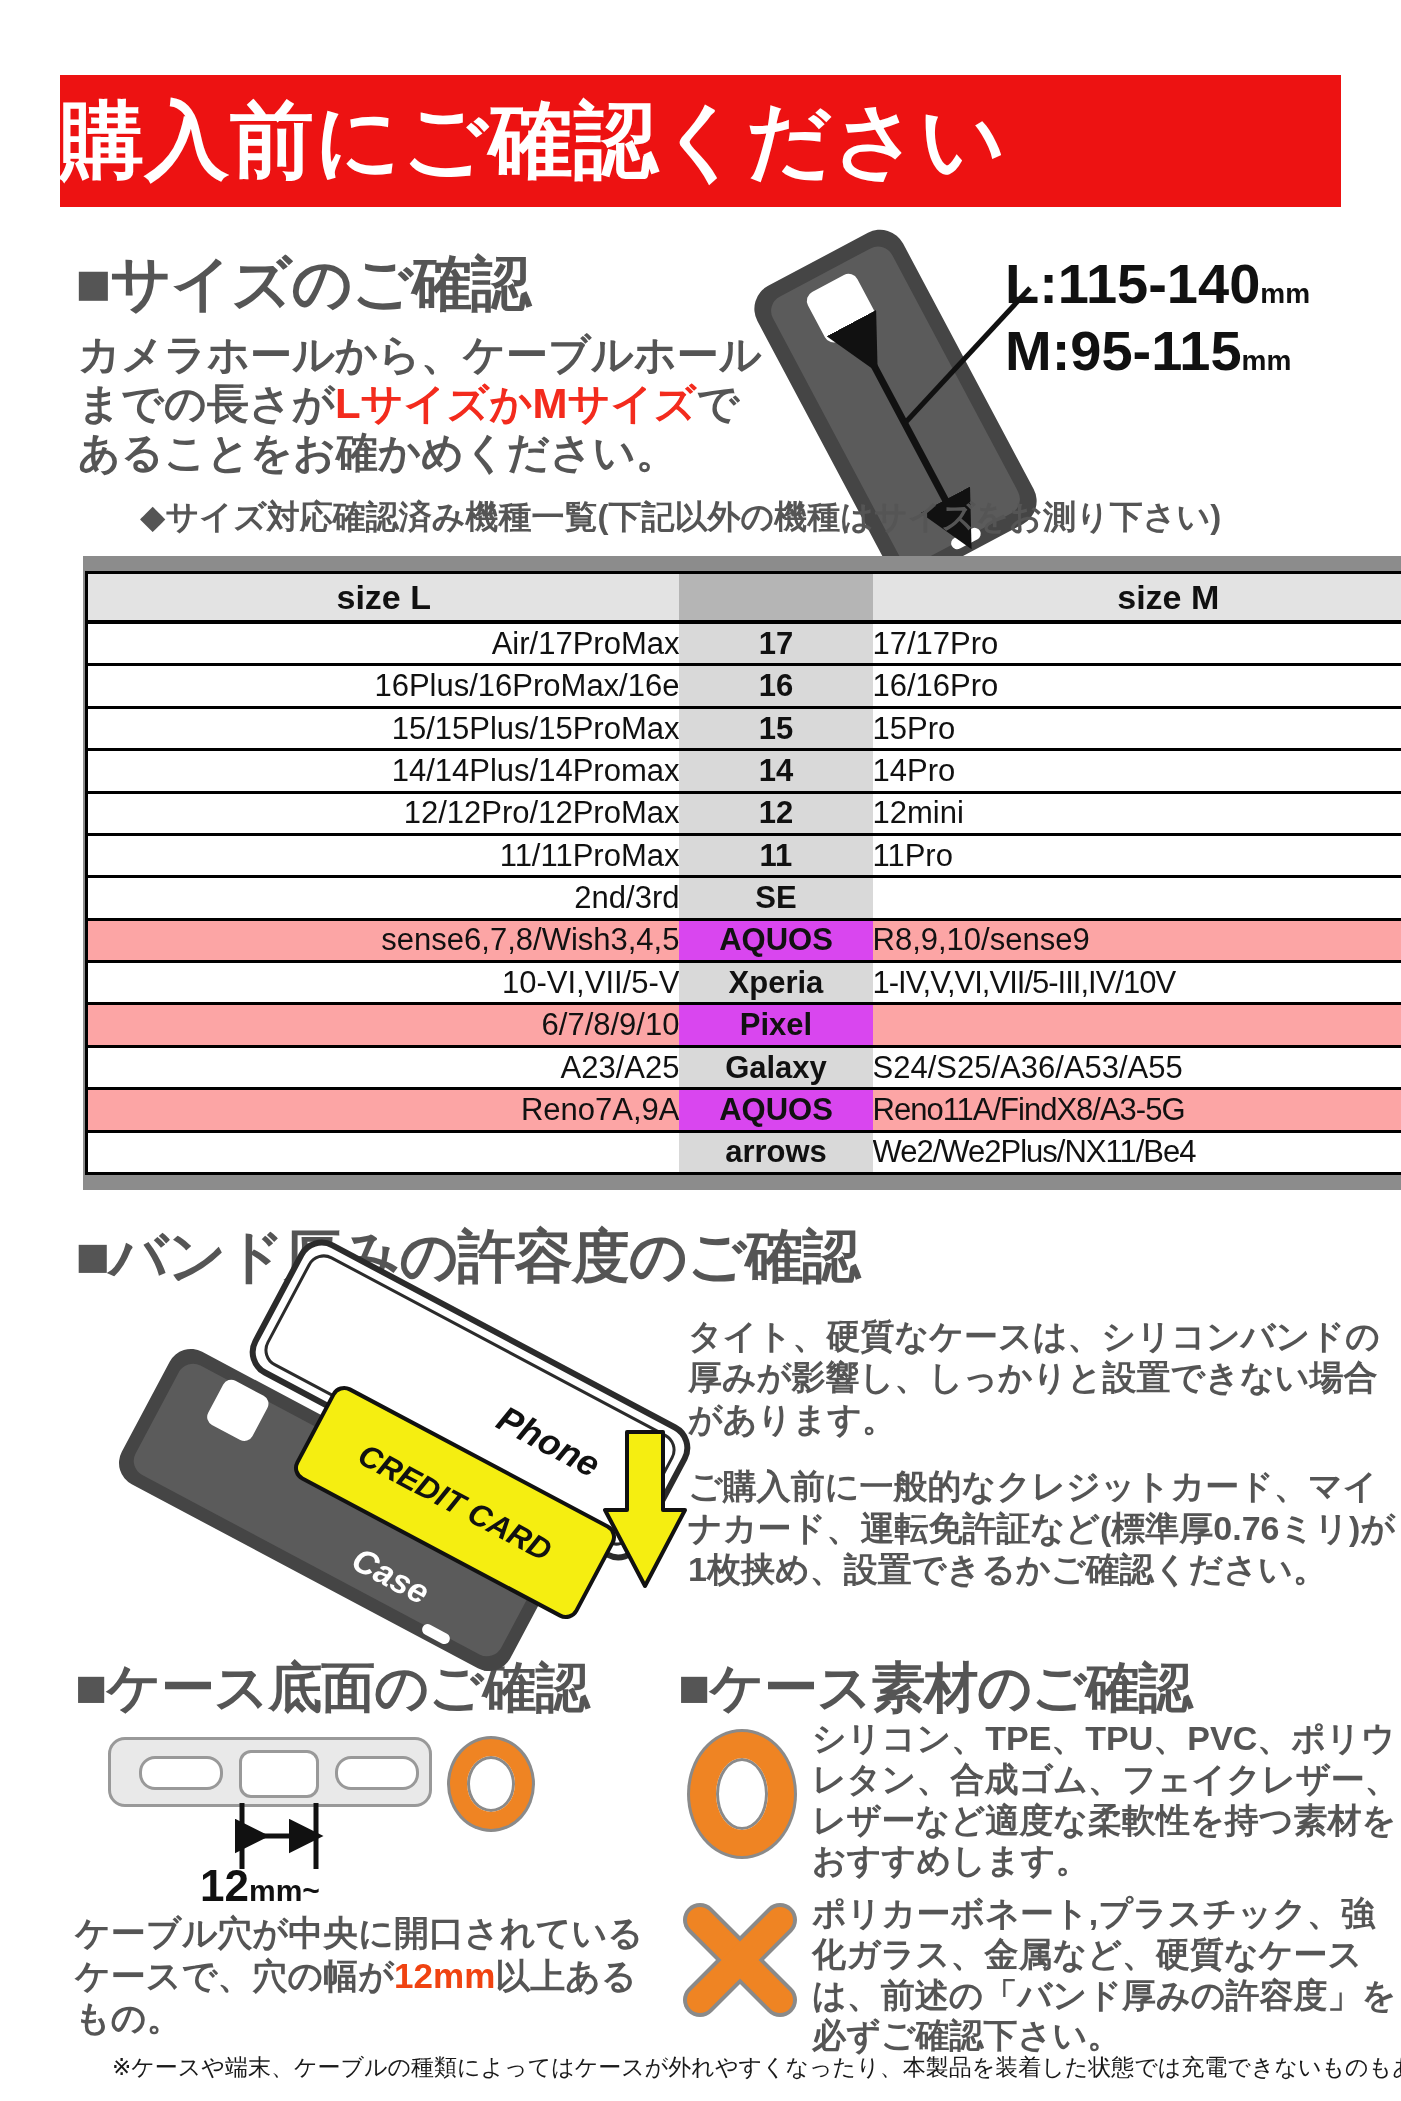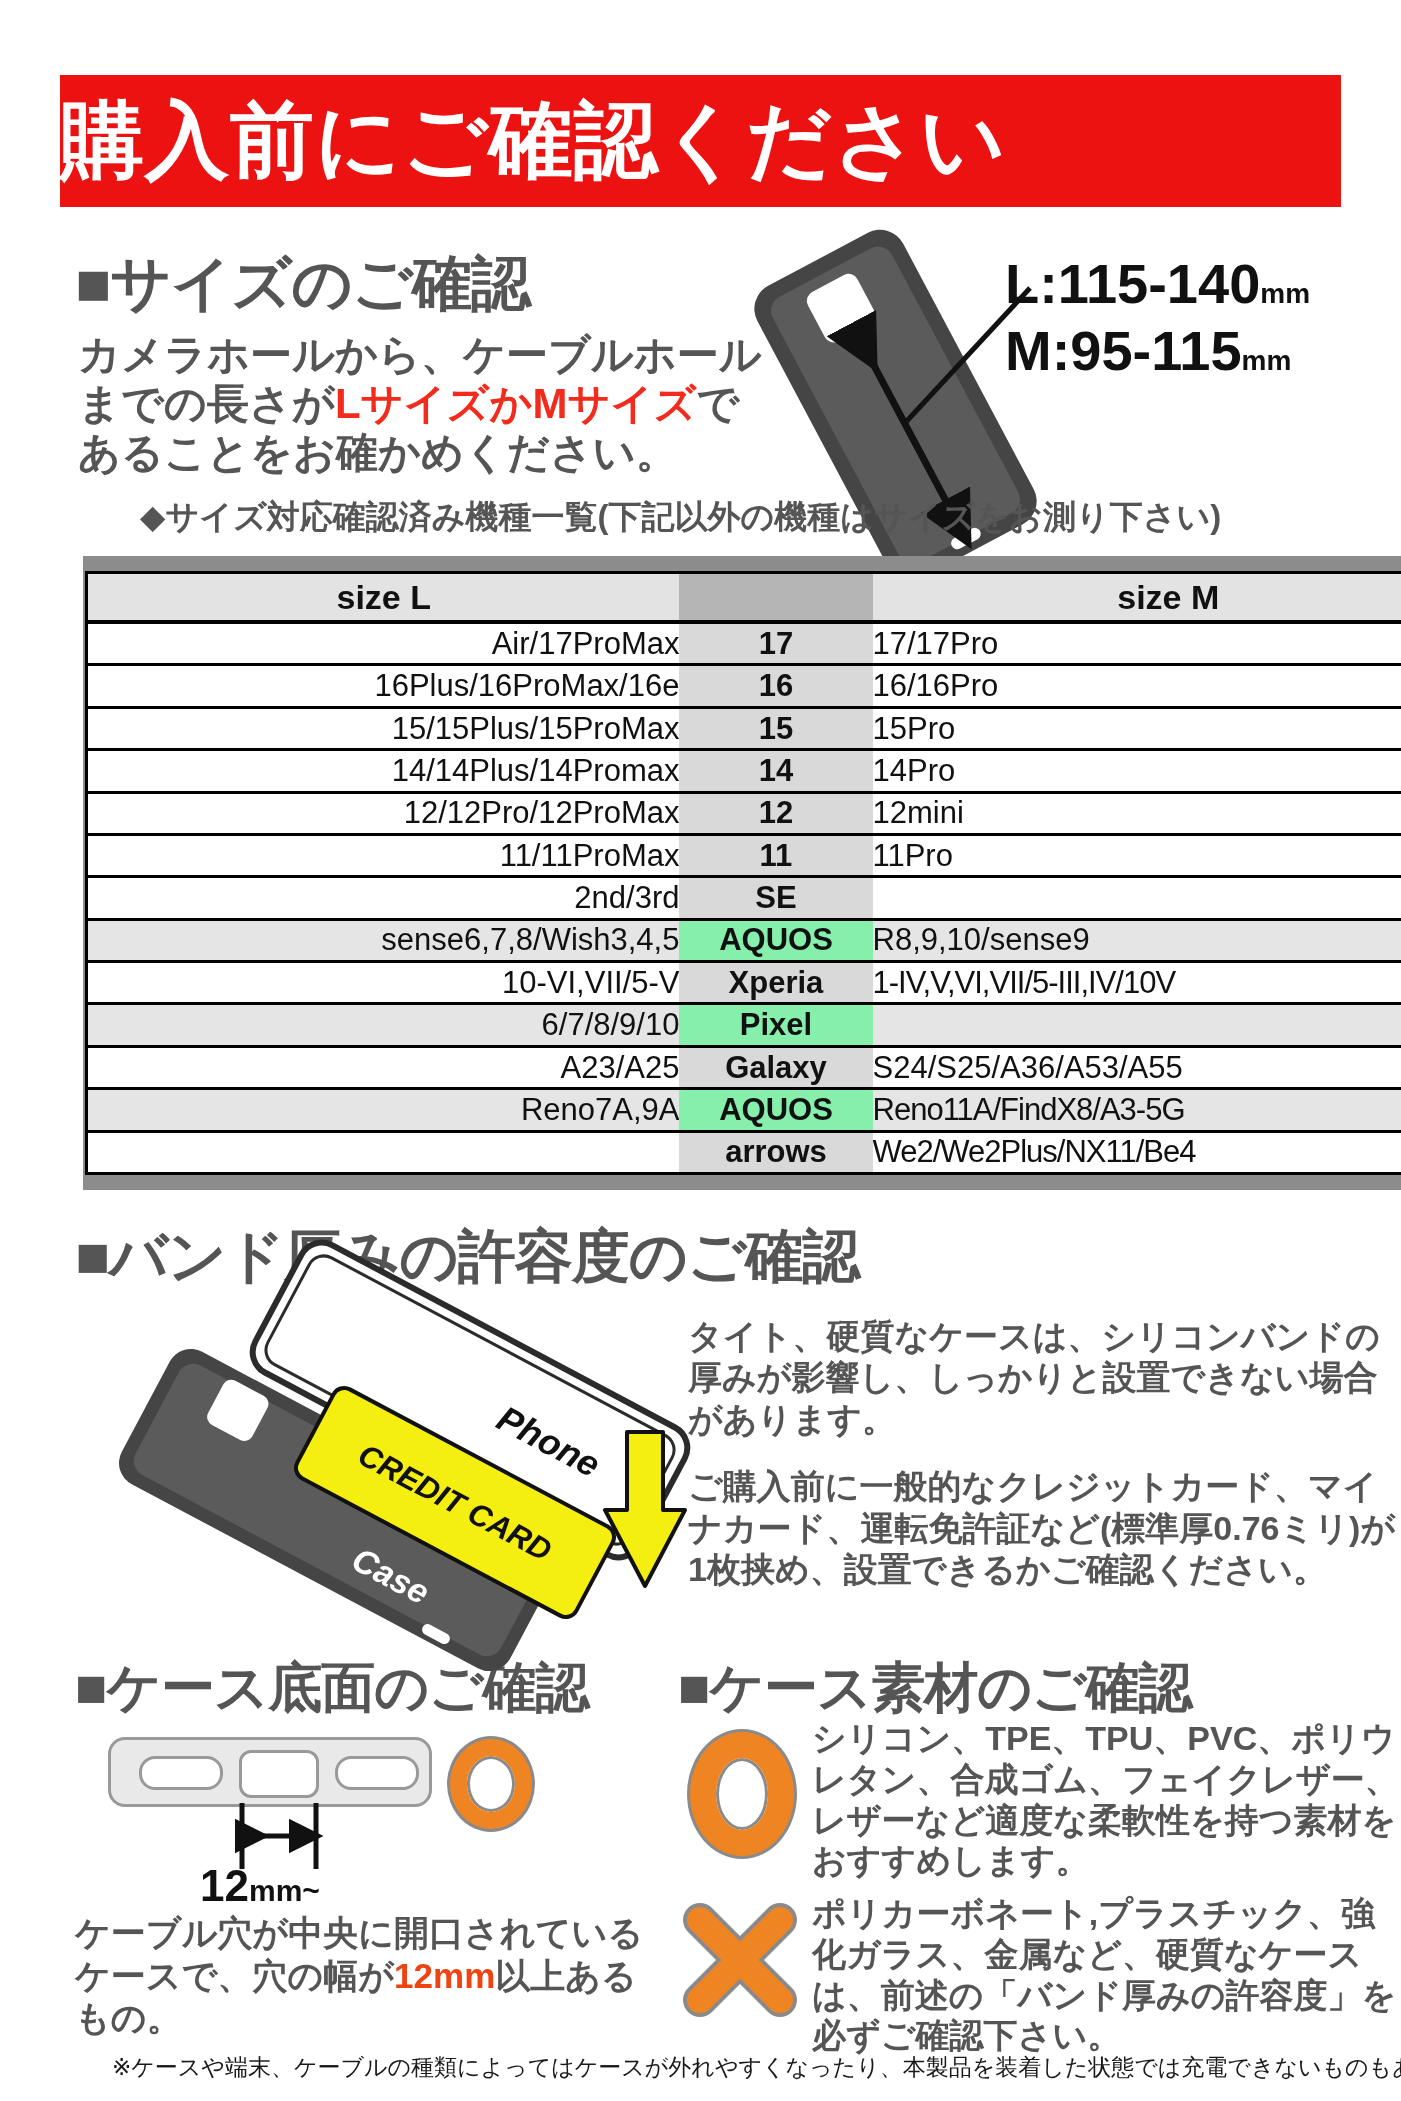--- a/index.html
+++ b/index.html
@@ -37,22 +37,22 @@
   #tframe table{width:100%;height:100%;border-collapse:collapse;background:#fff;border:3px solid #000;table-layout:fixed;}
   #tframe th,#tframe td{padding:0;line-height:34px;height:33px;font-size:31px;color:#111;overflow:hidden;white-space:nowrap;}
   #tframe th{height:46px;background:#e3e3e3;font-size:34px;font-weight:800;border-bottom:4px solid #000;}
   #tframe th.mid{background:#b5b5b5;}
   #tframe td{border-bottom:3px solid #000;}
   #tframe tr:last-child td{border-bottom:none;}
   td.left{text-align:right;padding-right:10px;}
   td.mid{text-align:center;font-weight:800;background:#d9d9d9;}
   td.right{text-align:left;padding-left:12px;}
   td.right.small{font-size:26px;letter-spacing:-1px;}
-  tr.shaded td{background:#e5e5e5;}
-  tr.shaded td.mid{background:#86efac;}
+  tr.shaded td{background:#fca5a5;}
+  tr.shaded td.mid{background:#d946ef;}
   
   #bandIll{left:110px;top:1285px;width:620px;height:360px;}
   .tilt{transform:rotate(28deg);}
   #bphone{position:absolute;left:140px;top:40px;width:440px;height:150px;background:#fff;border:6px solid #2b2b2b;border-radius:26px;z-index:2;box-sizing:border-box;}
   #bphone .inner{position:absolute;left:7px;top:7px;right:7px;bottom:7px;border:3px solid #2b2b2b;border-radius:18px;}
   #bphone .lbl{position:absolute;right:70px;top:48px;color:#111;font-weight:800;font-style:italic;font-size:36px;}
   #bcard{position:absolute;left:185px;top:165px;width:320px;height:105px;background:#f5ee11;border:4px solid #111;border-radius:14px;z-index:3;box-sizing:border-box;display:flex;align-items:center;justify-content:center;}
   #bcard .lbl{color:#111;font-weight:800;font-style:italic;font-size:31px;white-space:nowrap;}
   #bcase{position:absolute;left:10px;top:150px;width:440px;height:150px;background:#454545;border-radius:24px;z-index:1;}
   #bcase .inner{position:absolute;left:13px;top:13px;right:13px;bottom:13px;background:#5b5b5b;border-radius:16px;}

